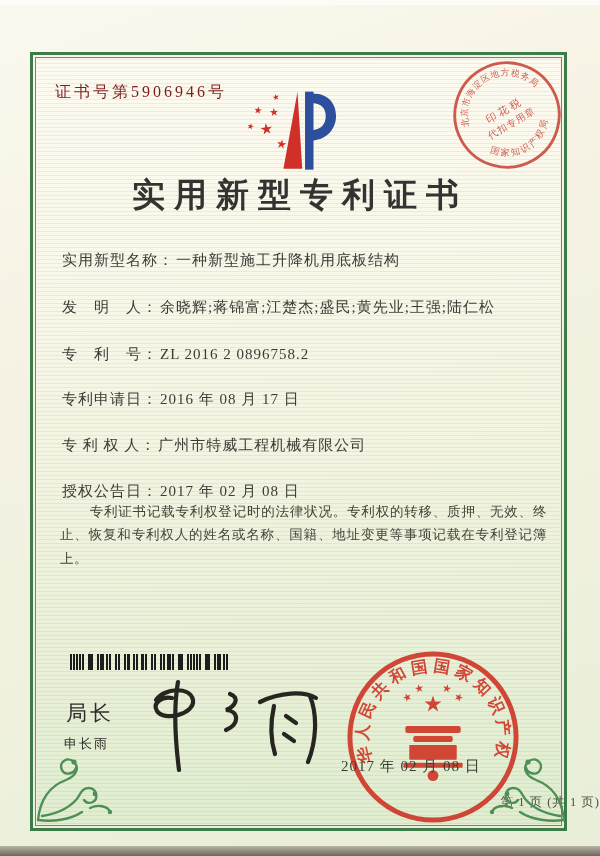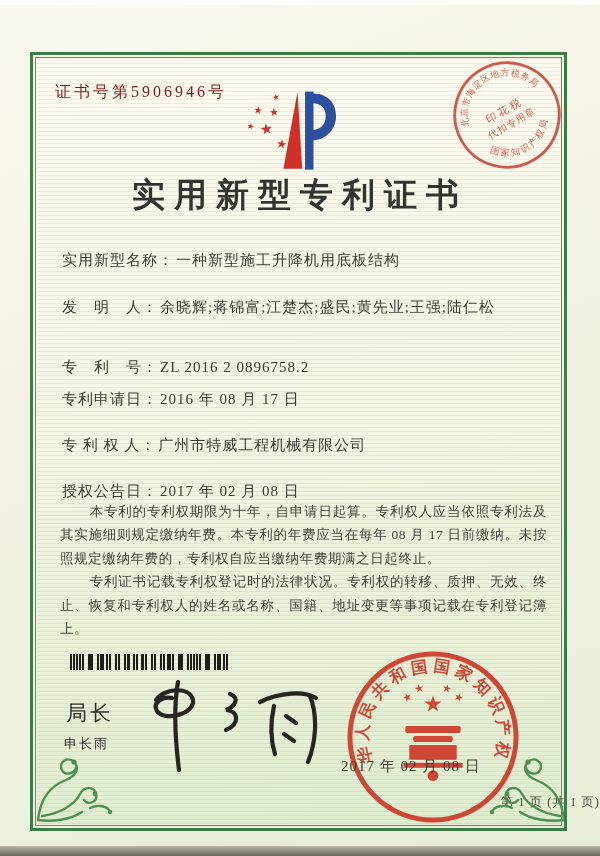--- a/index.html
+++ b/index.html
@@ -19,21 +19,21 @@
     background:
       repeating-linear-gradient(180deg,rgba(108,158,102,0.13) 0px,rgba(108,158,102,0.13) 1px,rgba(255,255,255,0) 1px,rgba(255,255,255,0) 4px),
       linear-gradient(180deg,rgba(253,251,240,0.92) 0%,rgba(247,248,230,0.55) 45%,rgba(228,240,211,0.6) 80%,rgba(219,236,203,0.7) 100%);}
   .cert-number{position:absolute;left:55px;top:82px;font-size:16px;letter-spacing:3px;color:#7f1d1d;}
   .logo{position:absolute;left:243px;top:86px;width:94px;height:94px;}
   .title{position:absolute;left:0;right:0;top:165px;text-align:center;
     font-size:33px;font-weight:600;letter-spacing:9px;color:#333331;margin-top:8px;}
   .field-row{position:absolute;left:62px;right:38px;font-size:15px;color:#3d3b36;letter-spacing:1px;white-space:nowrap;}
   .field-label{color:#3d3b36;}
   .field-value{margin-left:2px;text-align:center;}
-  .f0{top:251px}.f1{top:298px}.f2{top:358px}.f3{top:390px}.f4{top:436px}.f5{top:482px}
+  .f0{top:251px}.f1{top:298px}.f2{top:345px}.f3{top:390px}.f4{top:436px}.f5{top:482px}
   .body-text{position:absolute;left:60px;top:500px;width:487px;font-size:13.5px;
     line-height:23.4px;color:#45433c;text-align:justify;letter-spacing:0.6px;}
   .body-text p{margin:0;text-indent:2.2em;}
   .barcode{position:absolute;left:70px;top:654px;width:158px;height:16px;
     background:
       repeating-linear-gradient(90deg,#1d1d1d 0 2px,transparent 2px 3px,#1d1d1d 3px 5px,transparent 5px 9px),
       repeating-linear-gradient(90deg,transparent 0 6px,#1d1d1d 6px 8px,transparent 8px 13px);}
   .director-title{position:absolute;left:66px;top:699px;font-size:21px;letter-spacing:3px;color:#2e2d29;
     font-family:"Liberation Sans","DejaVu Sans",sans-serif;}
   .director-name{position:absolute;left:64px;top:735px;font-size:13px;letter-spacing:2px;color:#2e2d29;
@@ -93,21 +93,20 @@
   <span class="field-label">专利申请日：</span><span class="field-value">2016 年 08 月 17 日</span>
 </div>
 <div class="field-row f4">
   <span class="field-label">专 利 权 人：</span><span class="field-value">广州市特威工程机械有限公司</span>
 </div>
 <div class="field-row f5">
   <span class="field-label">授权公告日：</span><span class="field-value">2017 年 02 月 08 日</span>
 </div>
 
 <div class="body-text">
-  <p>本专利的专利权期限为十年，自申请日起算。专利权人应当依照专利法及其实施细则规定缴纳年费。本专利的年费应当在每年 08 月 17 日前缴纳。未按照规定缴纳年费的，专利权自应当缴纳年费期满之日起终止。</p>
   <p>专利证书记载专利权登记时的法律状况。专利权的转移、质押、无效、终止、恢复和专利权人的姓名或名称、国籍、地址变更等事项记载在专利登记簿上。</p>
 </div>
 
 <div class="barcode"></div>
 
 <div class="director-title">局长</div>
 <div class="director-name">申长雨</div>
 
 <svg class="signature" viewBox="0 0 212 106">
   <g fill="none" stroke="#26251f" stroke-width="4.2" stroke-linecap="round">

